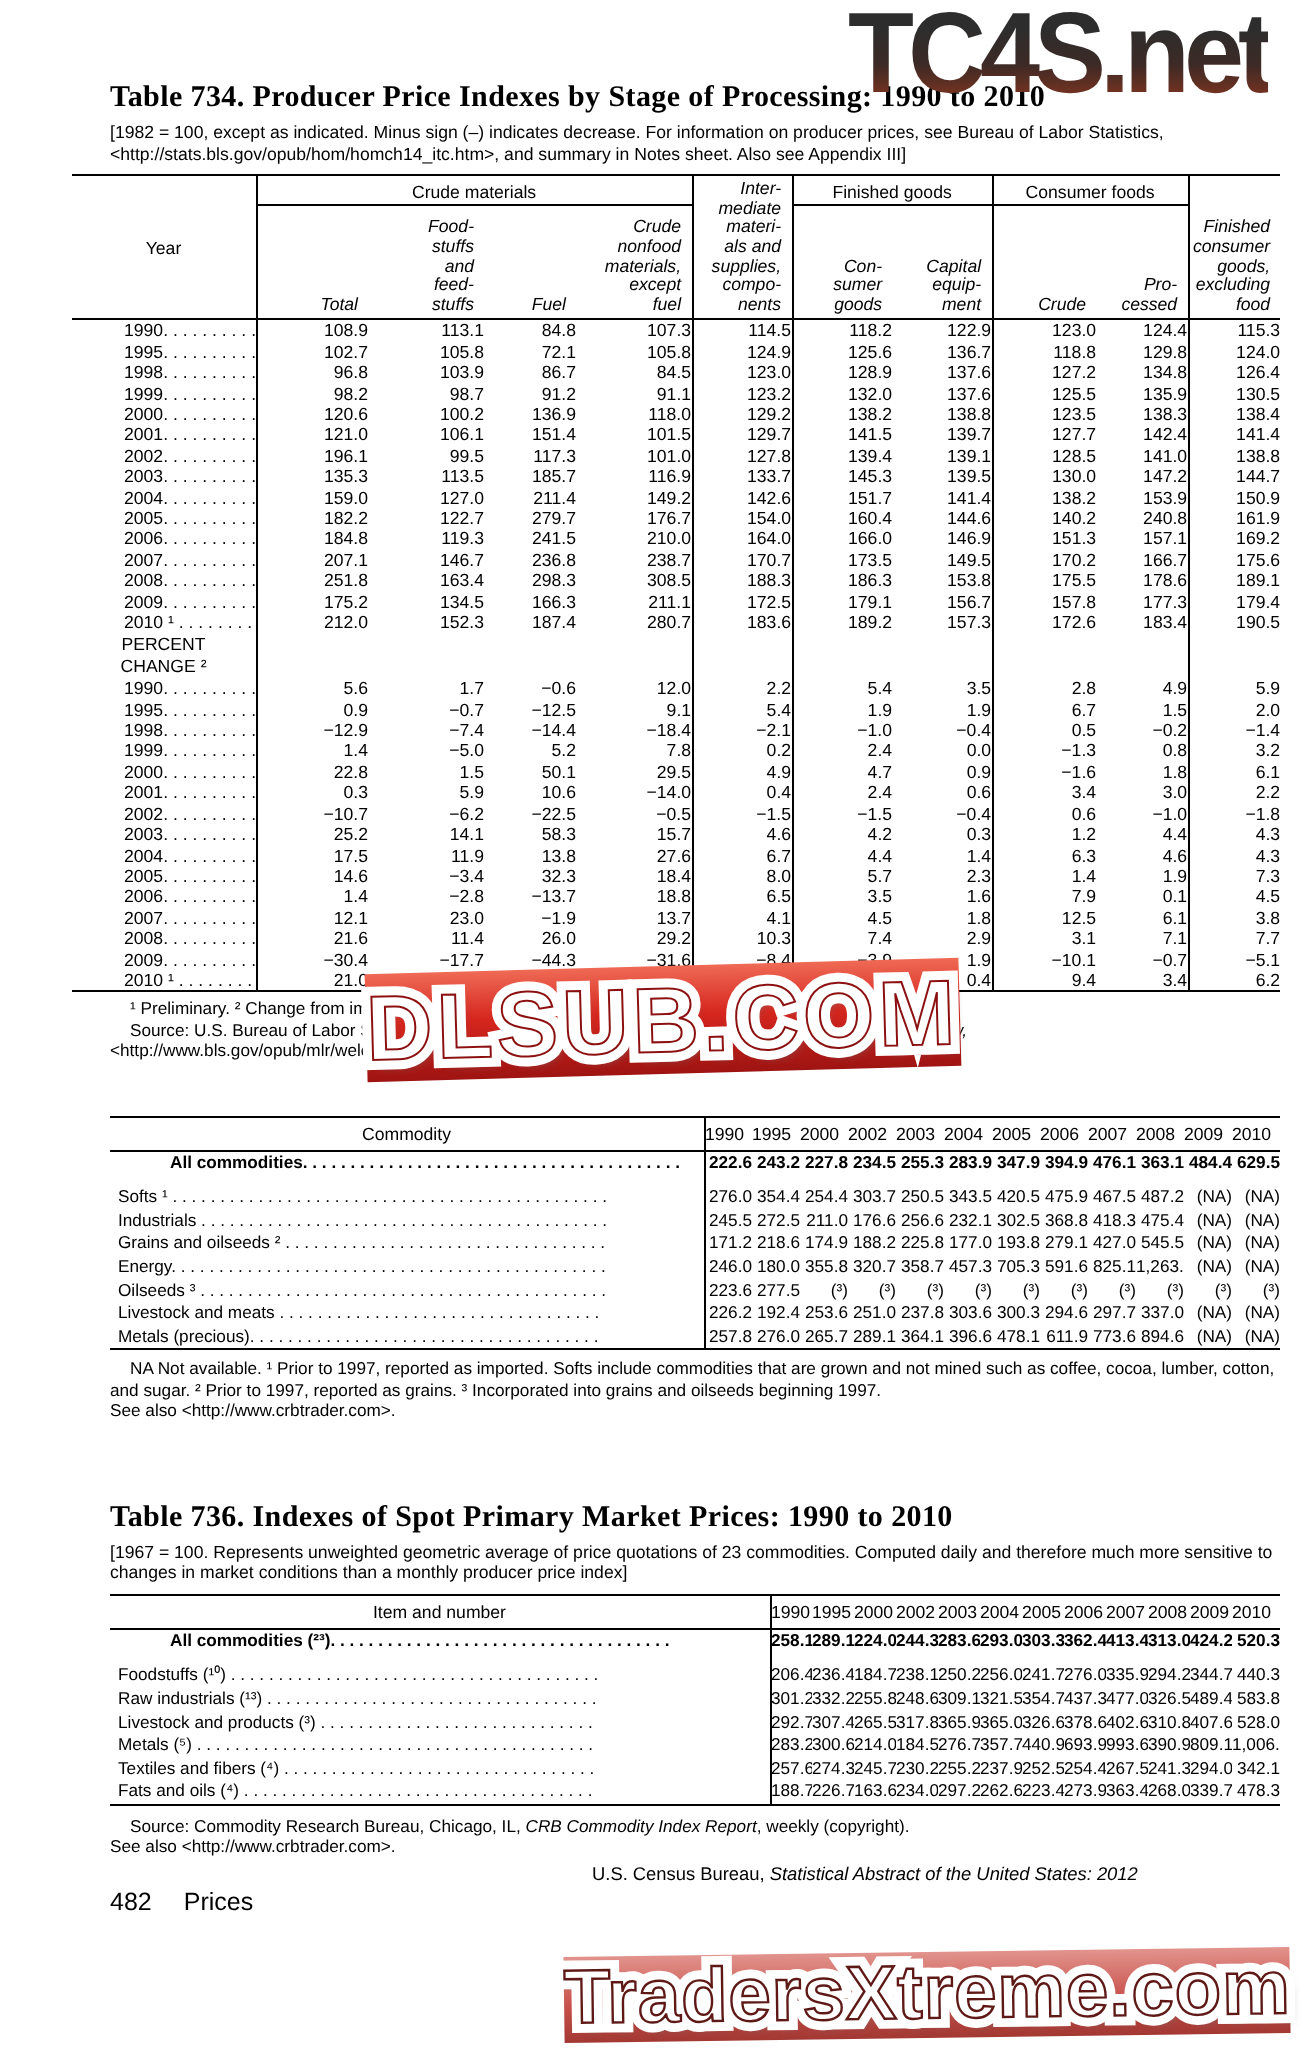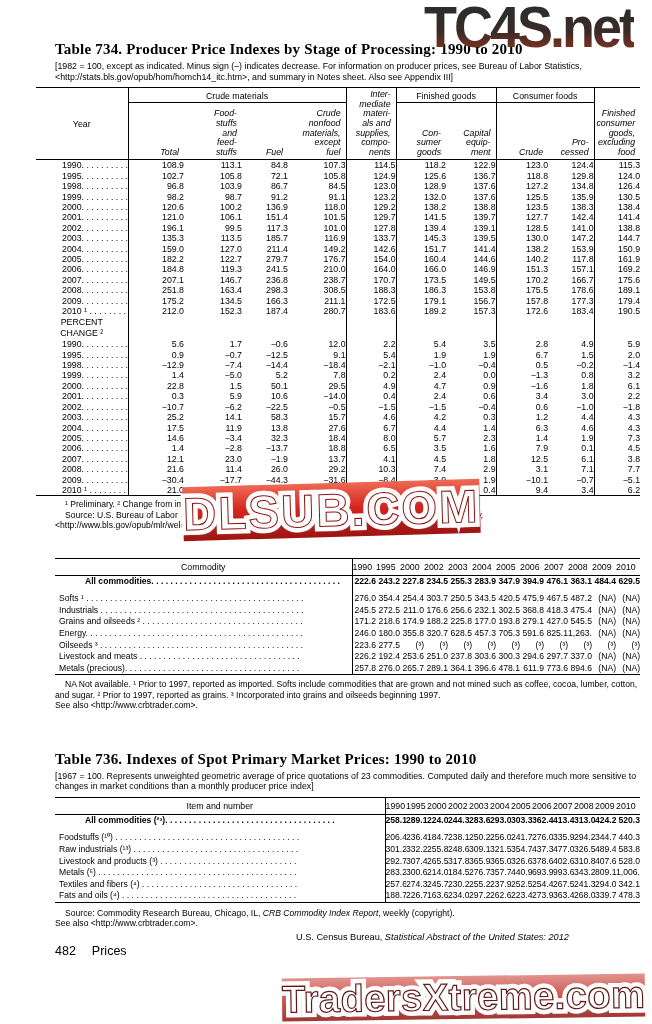--- a/index.html
+++ b/index.html
@@ -246,21 +246,21 @@
           <tr>
             <td class="lbl">2005. . . . . . . . . . . .</td>
             <td class="num c0">182.2</td>
             <td class="num c1">122.7</td>
             <td class="num c2">279.7</td>
             <td class="num c3">176.7</td>
             <td class="num c4">154.0</td>
             <td class="num c5">160.4</td>
             <td class="num c6">144.6</td>
             <td class="num c7">140.2</td>
-            <td class="num c8">117.8</td>
+            <td class="num c8">240.8</td>
             <td class="num c9">161.9</td>
           </tr>
           <tr>
             <td class="lbl">2006. . . . . . . . . . . .</td>
             <td class="num c0">184.8</td>
             <td class="num c1">119.3</td>
             <td class="num c2">241.5</td>
             <td class="num c3">210.0</td>
             <td class="num c4">164.0</td>
             <td class="num c5">166.0</td>
@@ -639,21 +639,21 @@
             <td class="num">545.5</td>
             <td class="num">(NA)</td>
             <td class="num">(NA)</td>
           </tr>
           <tr>
             <td class="lbl">Energy. . . . . . . . . . . . . . . . . . . . . . . . . . . . . . . . . . . . . . . . . . . . . .</td>
             <td class="num">246.0</td>
             <td class="num">180.0</td>
             <td class="num">355.8</td>
             <td class="num">320.7</td>
-            <td class="num">628.5</td>
+            <td class="num">358.7</td>
             <td class="num">457.3</td>
             <td class="num">705.3</td>
             <td class="num">591.6</td>
             <td class="num">825.1</td>
             <td class="num">1,263.2</td>
             <td class="num">(NA)</td>
             <td class="num">(NA)</td>
           </tr>
           <tr>
             <td class="lbl">Oilseeds ³ . . . . . . . . . . . . . . . . . . . . . . . . . . . . . . . . . . . . . . . . . . .</td>
@@ -813,21 +813,21 @@
             <td class="lbl">Metals (⁵) . . . . . . . . . . . . . . . . . . . . . . . . . . . . . . . . . . . . . . . . . .</td>
             <td class="num">283.2</td>
             <td class="num">300.6</td>
             <td class="num">214.0</td>
             <td class="num">184.5</td>
             <td class="num">276.7</td>
             <td class="num">357.7</td>
             <td class="num">440.9</td>
             <td class="num">693.9</td>
             <td class="num">993.6</td>
-            <td class="num">343.2</td>
+            <td class="num">390.9</td>
             <td class="num">809.1</td>
             <td class="num">1,006.2</td>
           </tr>
           <tr>
             <td class="lbl">Textiles and fibers (⁴) . . . . . . . . . . . . . . . . . . . . . . . . . . . . . . . . .</td>
             <td class="num">257.6</td>
             <td class="num">274.3</td>
             <td class="num">245.7</td>
             <td class="num">230.2</td>
             <td class="num">255.2</td>

